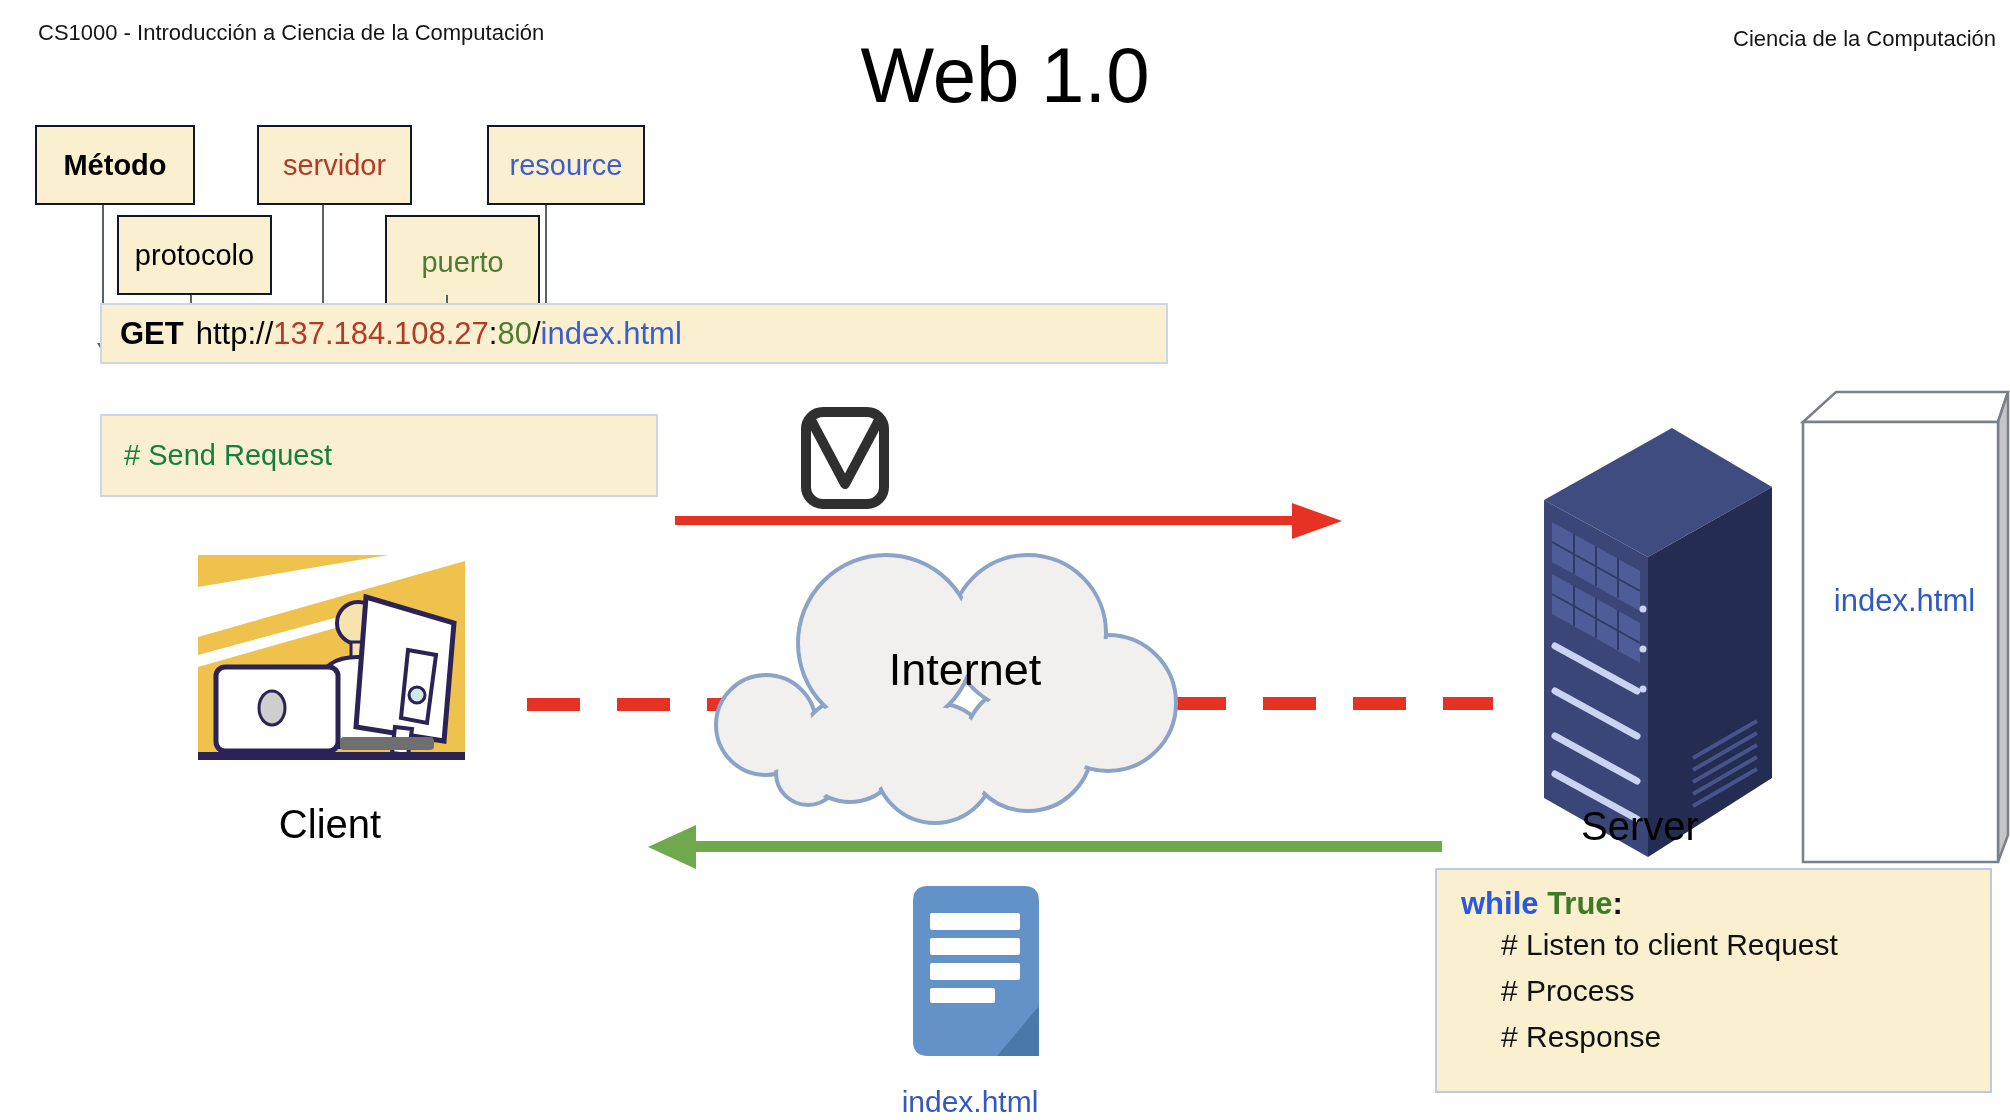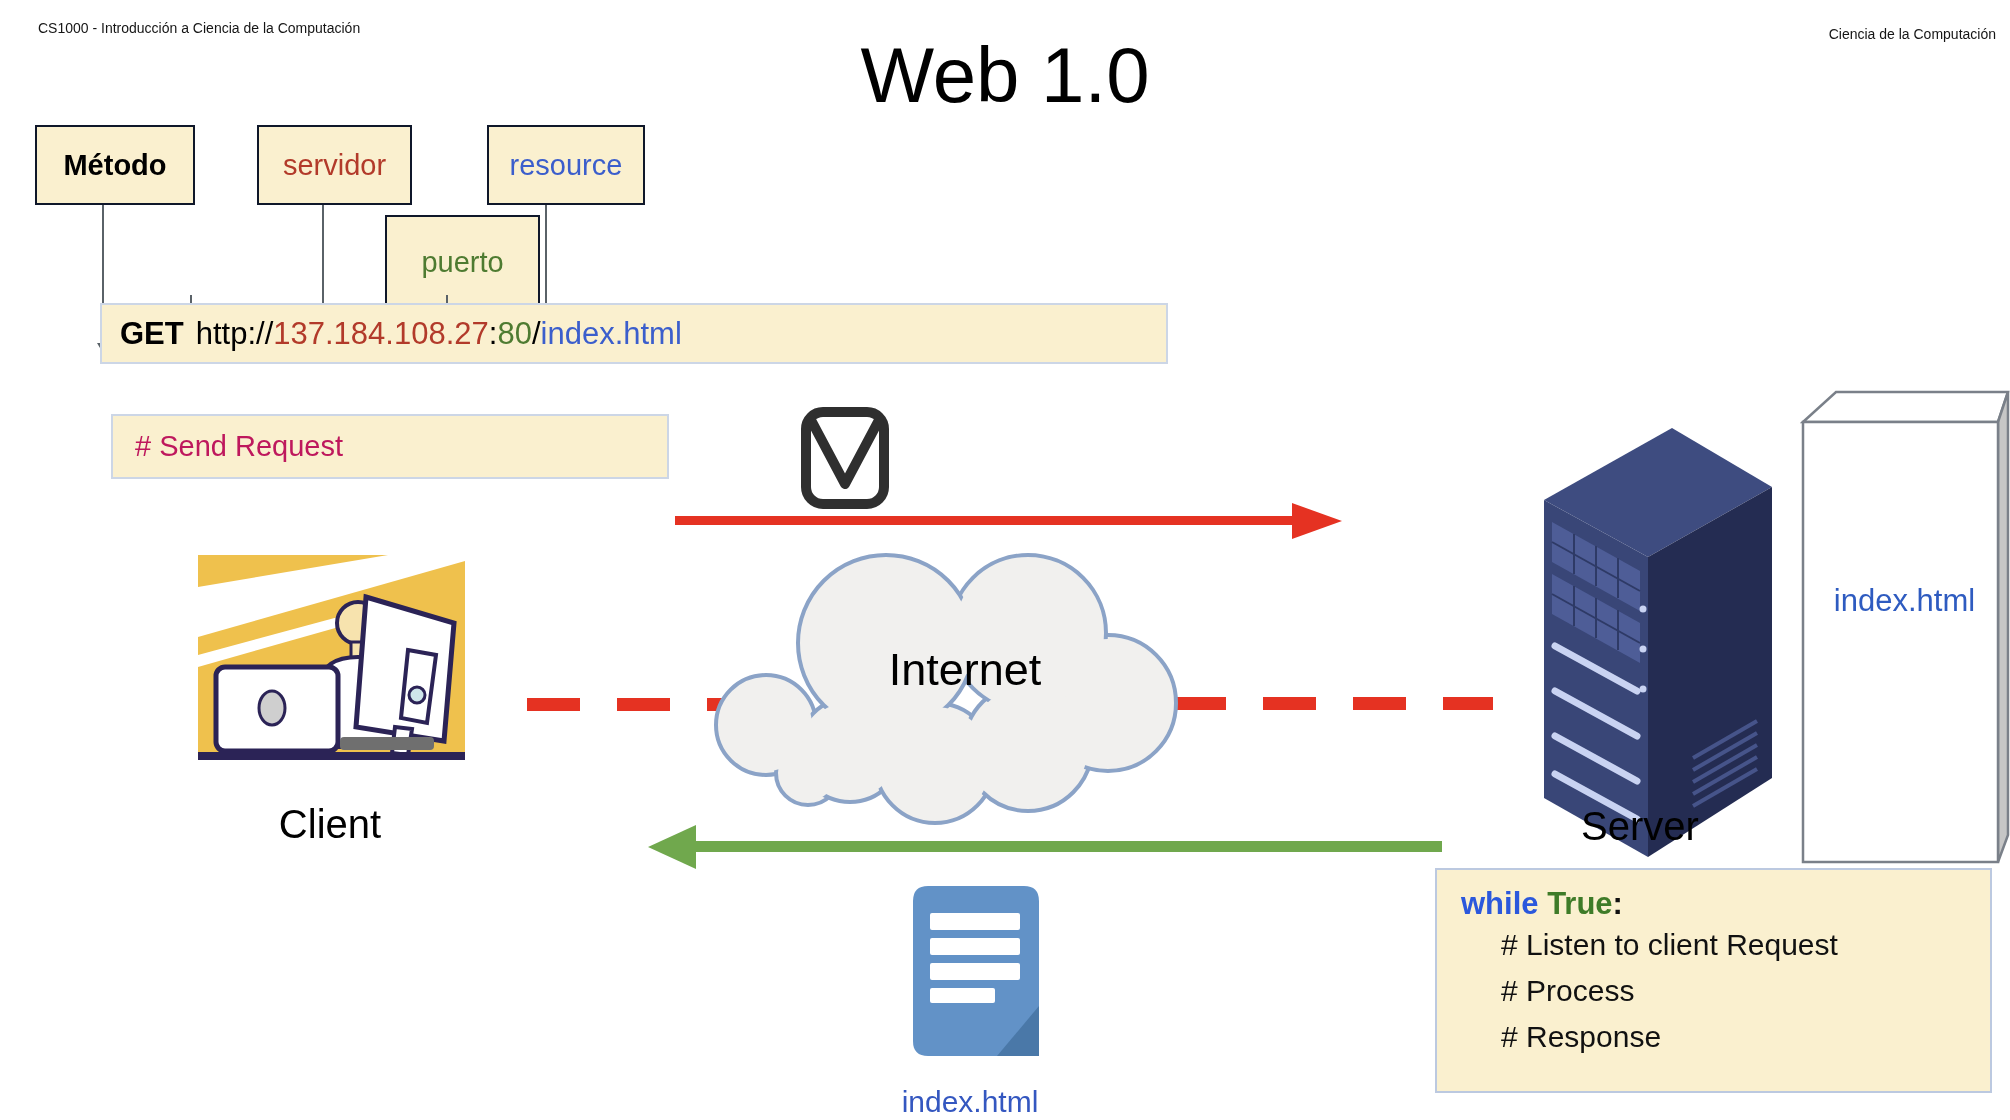--- a/index.html
+++ b/index.html
@@ -1,35 +1,35 @@
 <!DOCTYPE html>
 <html><head>
 <meta charset="utf-8">
 <style>
   html,body{margin:0;padding:0;background:#ffffff;}
   #canvas{
     position:relative;width:2010px;height:1120px;background:#ffffff;overflow:hidden;
     font-family:"Liberation Sans","DejaVu Sans",sans-serif;color:#111;
   }
   .abs{position:absolute;}
-  .hdr{font-size:14px;color:#151515;}
+  .hdr{font-size:22px;color:#151515;}
   .title{left:0;right:0;top:30px;text-align:center;font-size:78px;color:#000;font-weight:400;}
   .tag{
     background:#faf0cf;border:2px solid #0f172a;display:flex;align-items:center;justify-content:center;
     font-size:29px;box-sizing:border-box;
   }
   .conn{width:2px;background:#5a6268;}
   .conn-head{width:0;height:0;border-left:6px solid transparent;border-right:6px solid transparent;border-top:10px solid #5a6268;}
   .urlbar{
     left:100px;top:303px;width:1068px;height:61px;background:#faf0cf;border:2px solid #ccd6e6;
     display:flex;align-items:center;padding-left:18px;box-sizing:border-box;font-size:31px;
   }
   .sendreq{
-    left:111px;top:414px;width:558px;height:65px;background:#faf0cf;border:2px solid #ccd6e6;
-    display:flex;align-items:center;padding-left:22px;box-sizing:border-box;font-size:29px;color:#be185d;
+    left:100px;top:414px;width:558px;height:83px;background:#faf0cf;border:2px solid #ccd6e6;
+    display:flex;align-items:center;padding-left:22px;box-sizing:border-box;font-size:29px;color:#15803d;
   }
   .red-line{background:#e53222;height:9px;}
   .red-dash{height:13px;background:repeating-linear-gradient(90deg,#e53222 0 53px,transparent 53px 90px);}
   .big-label{font-size:40px;color:#000;text-align:center;}
   .whilebox{
     left:1435px;top:868px;width:557px;height:225px;background:#faf0cf;border:2px solid #bcc9e0;
     box-sizing:border-box;padding:16px 0 0 24px;
   }
   .code-l1{font-size:31px;font-weight:bold;}
   .kw-while{color:#2b58dc;}
@@ -44,20 +44,21 @@
 
 <div id="canvas">
 
   <div class="abs hdr" style="left:38px;top:20px;">CS1000 - Introducción a Ciencia de la Computación</div>
   <div class="abs hdr" style="right:14px;top:20px;margin-top:6px;">Ciencia de la Computación</div>
   <div class="abs title">Web 1.0</div>
 
   <div class="abs tag" style="left:35px;top:125px;width:160px;height:80px;font-weight:bold;color:#000;">Método</div>
   <div class="abs tag" style="left:487px;top:125px;width:158px;height:80px;color:#3b5ecc;">resource</div>
   <div class="abs tag" style="left:257px;top:125px;width:155px;height:80px;color:#b23a2a;">servidor</div>
+  <div class="abs tag" style="left:117px;top:215px;width:155px;height:80px;color:#000;">protocolo</div>
   <div class="abs tag" style="left:385px;top:215px;width:155px;height:95px;color:#4e7b31;">puerto</div>
 
   <div class="abs conn" style="left:102px;top:205px;height:138px;"></div>
   <div class="abs conn-head" style="left:97px;top:343px;"></div>
   <div class="abs conn" style="left:190px;top:295px;height:48px;"></div>
   <div class="abs conn-head" style="left:185px;top:343px;"></div>
   <div class="abs conn" style="left:322px;top:205px;height:138px;"></div>
   <div class="abs conn-head" style="left:317px;top:343px;"></div>
   <div class="abs conn" style="left:446px;top:295px;height:48px;"></div>
   <div class="abs conn-head" style="left:441px;top:343px;"></div>

